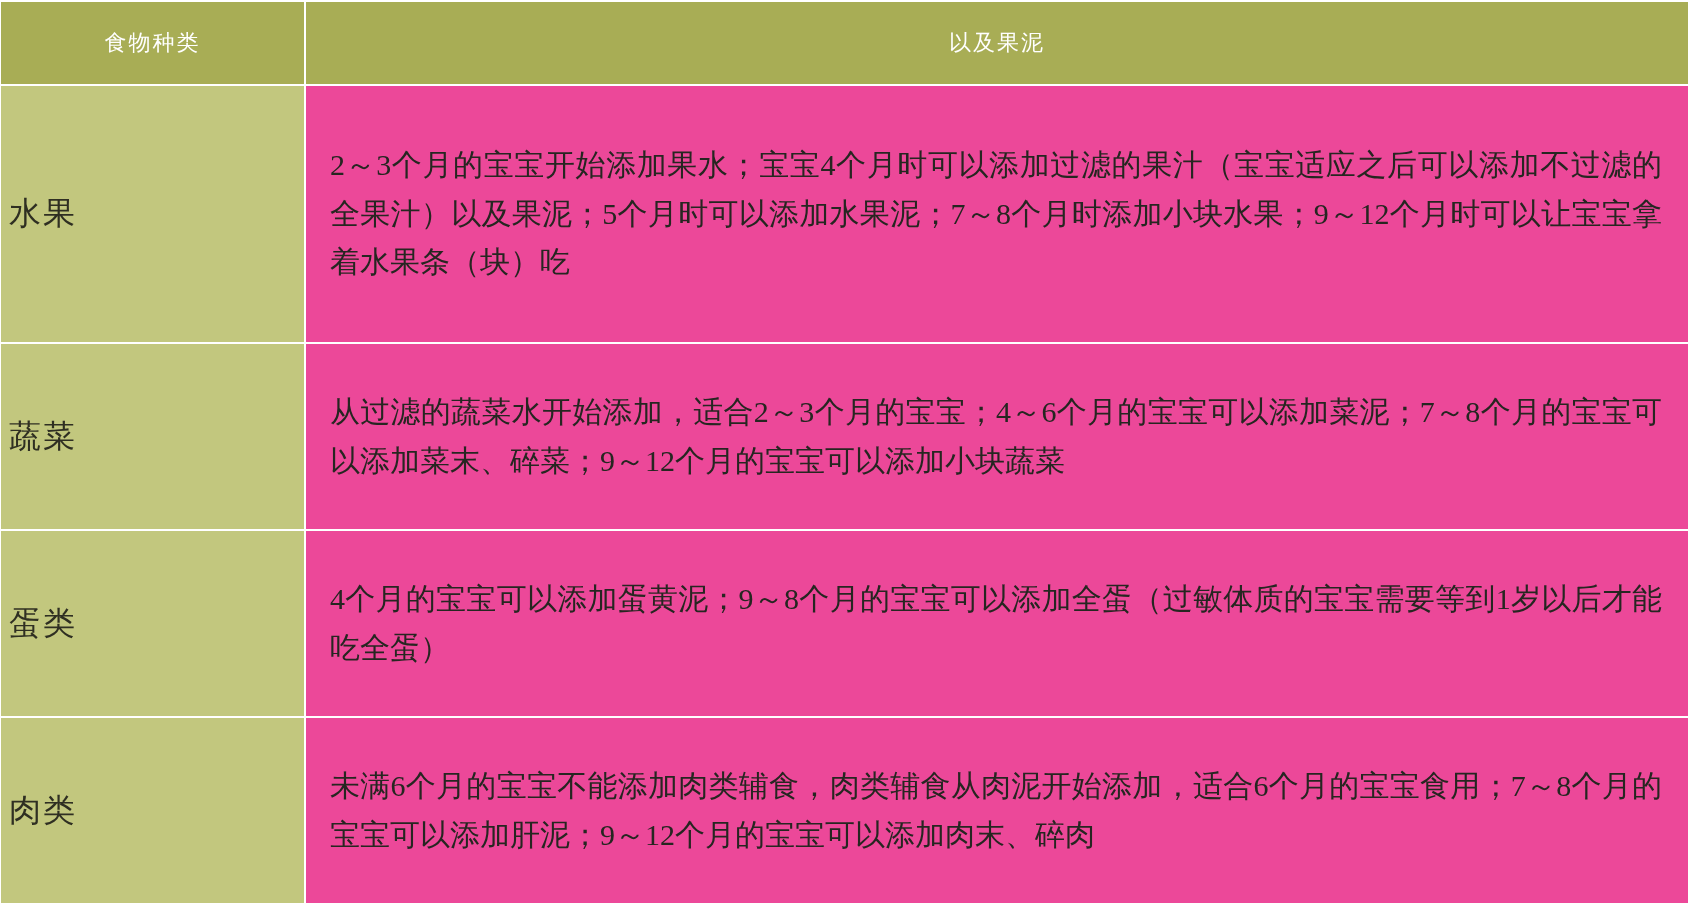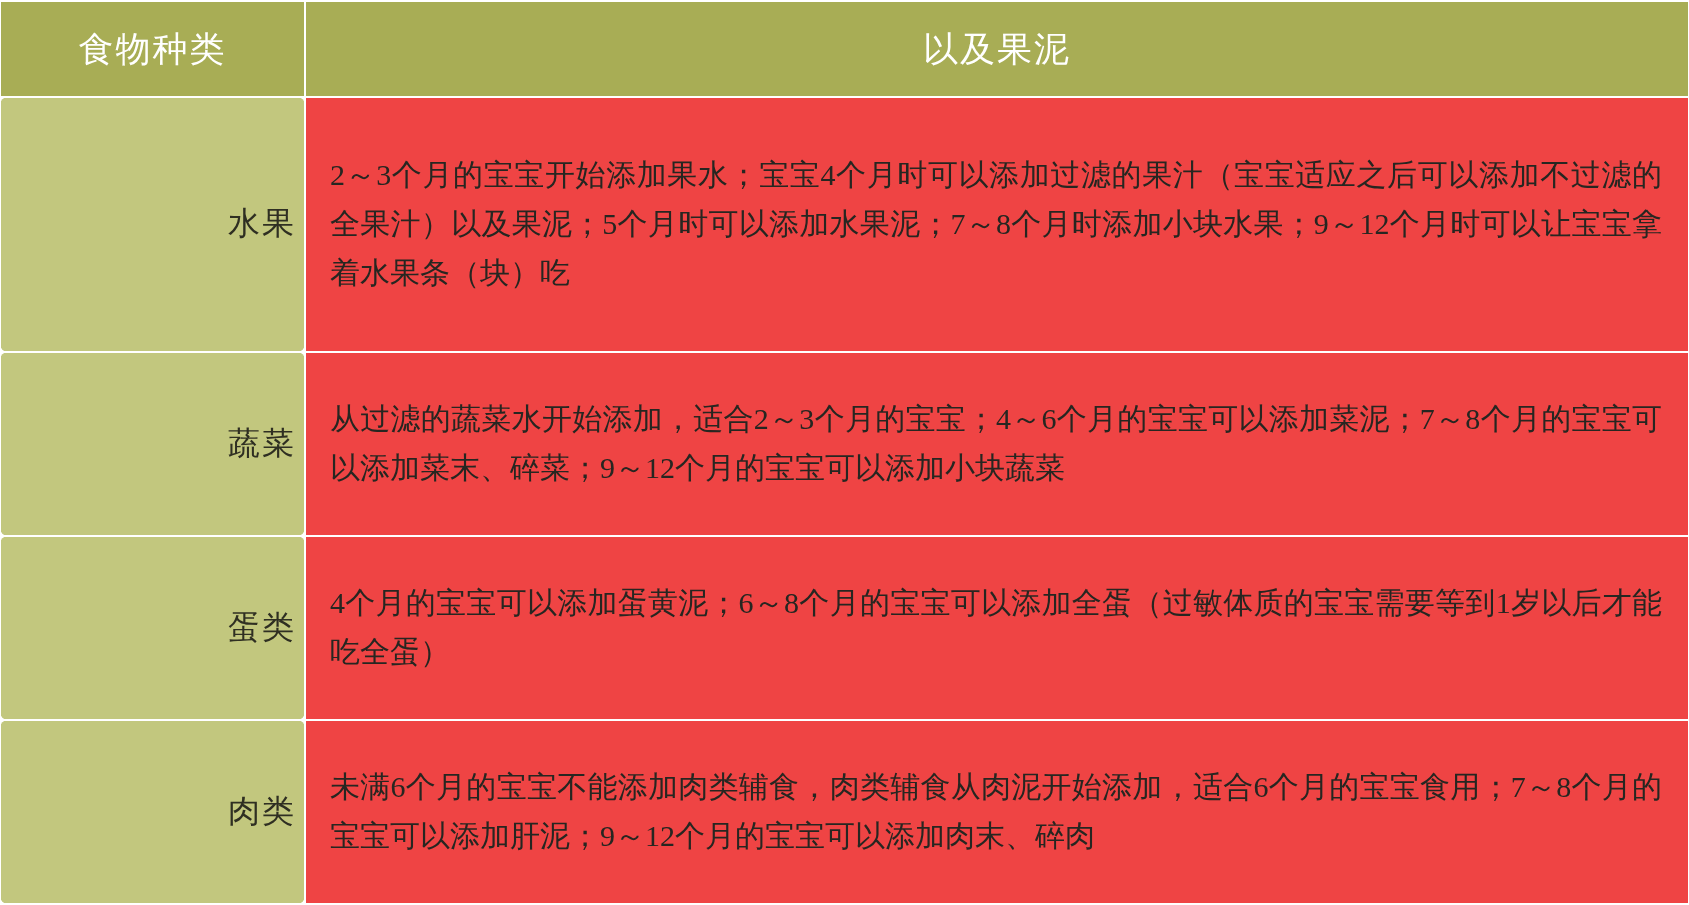--- a/index.html
+++ b/index.html
@@ -36,41 +36,40 @@
     border: 2px solid #ffffff;
     vertical-align: middle;
     box-sizing: border-box;
   }
 
   
   thead th {
     background: #a8ad55;
     color: #ffffff;
     font-weight: normal;
-    font-size: 35px;
+    font-size: 22px;
     text-align: center;
     letter-spacing: 2px;
-    height: 96px;
+    height: 84px;
     padding: 23px 10px;
   }
 
   
   td.kind {
     background: #c2c77e;
     color: #2f2f22;
     font-size: 32px;
-    text-align: right;
+    text-align: left;
     letter-spacing: 2px;
     padding: 10px 8px;
-    border-radius: 8px;
   }
 
   
   td.order {
-    background: #ef4444;
+    background: #ec4899;
     color: #262621;
     font-size: 30px;
     line-height: 1.62;
     text-align: justify;
     text-justify: inter-ideograph;
     padding: 14px 26px 14px 24px;
   }
 </style>
 </head>
 <body>
@@ -91,21 +90,21 @@
       <tr>
         <td class="kind">水果</td>
         <td class="order">2～3个月的宝宝开始添加果水；宝宝4个月时可以添加过滤的果汁（宝宝适应之后可以添加不过滤的全果汁）以及果泥；5个月时可以添加水果泥；7～8个月时添加小块水果；9～12个月时可以让宝宝拿着水果条（块）吃</td>
       </tr>
       <tr>
         <td class="kind">蔬菜</td>
         <td class="order">从过滤的蔬菜水开始添加，适合2～3个月的宝宝；4～6个月的宝宝可以添加菜泥；7～8个月的宝宝可以添加菜末、碎菜；9～12个月的宝宝可以添加小块蔬菜</td>
       </tr>
       <tr>
         <td class="kind">蛋类</td>
-        <td class="order">4个月的宝宝可以添加蛋黄泥；6～8个月的宝宝可以添加全蛋（过敏体质的宝宝需要等到1岁以后才能吃全蛋）</td>
+        <td class="order">4个月的宝宝可以添加蛋黄泥；9～8个月的宝宝可以添加全蛋（过敏体质的宝宝需要等到1岁以后才能吃全蛋）</td>
       </tr>
       <tr>
         <td class="kind">肉类</td>
         <td class="order">未满6个月的宝宝不能添加肉类辅食，肉类辅食从肉泥开始添加，适合6个月的宝宝食用；7～8个月的宝宝可以添加肝泥；9～12个月的宝宝可以添加肉末、碎肉</td>
       </tr>
     </tbody>
   </table>
 </div>
 
 </body></html>

